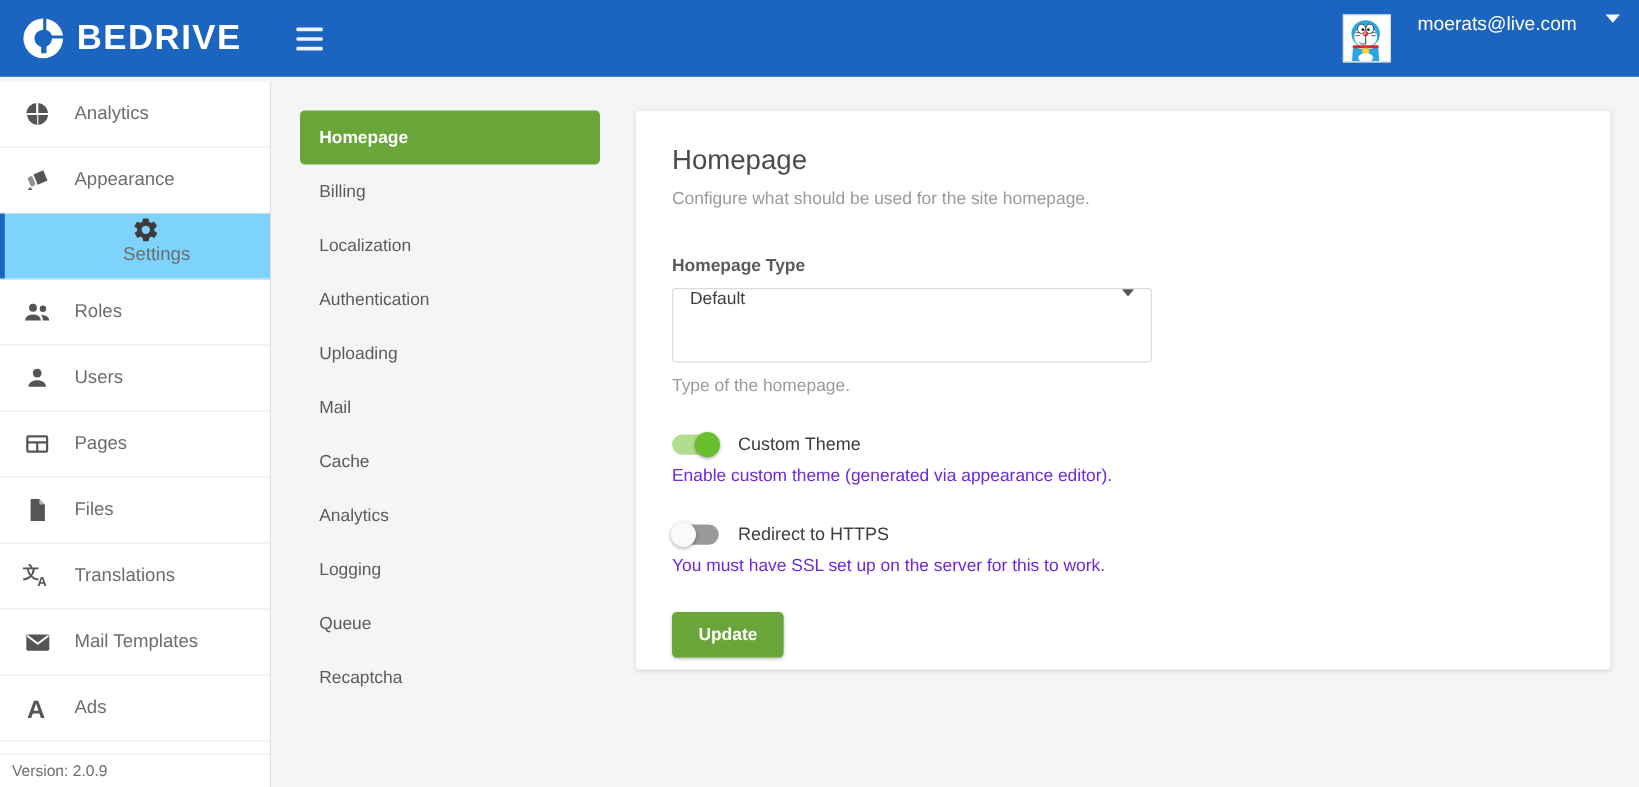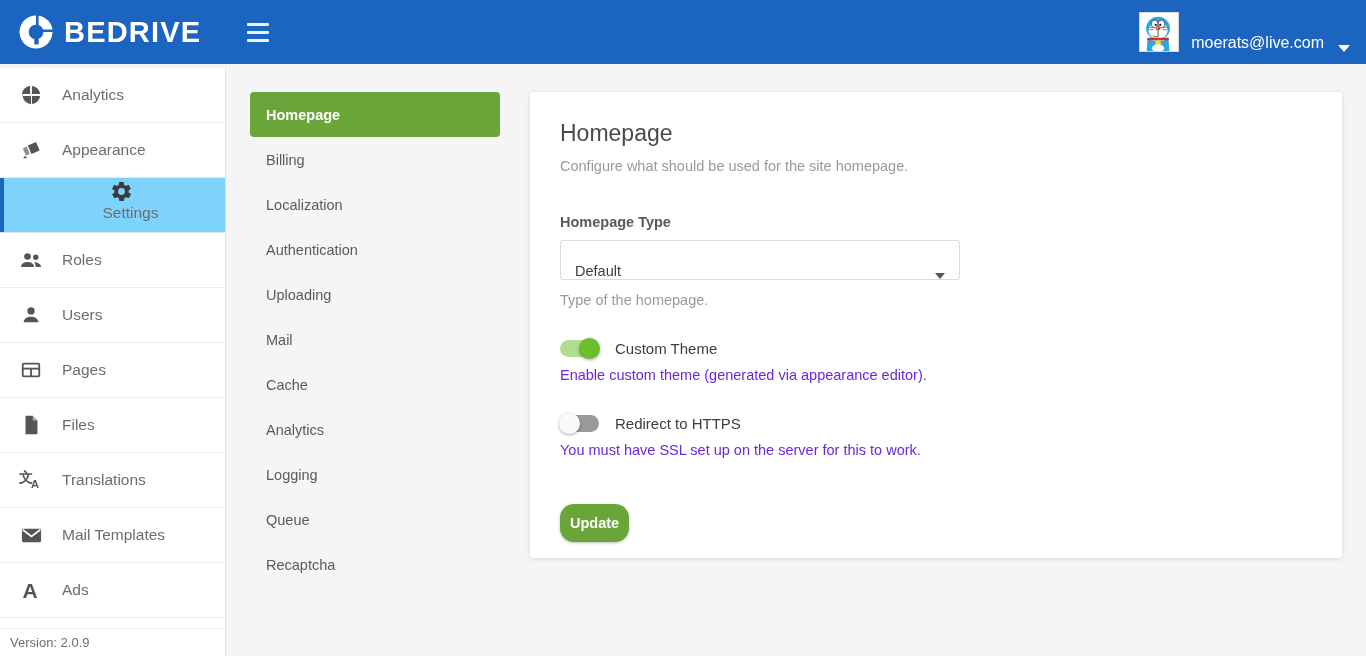--- a/index.html
+++ b/index.html
@@ -37,21 +37,21 @@
     display: flex; flex-direction: column;
     justify-content: center; align-items: center;
     gap: 5px; cursor: pointer;
   }
   .hamburger span {
     display: block; width: 22px; height: 3px;
     background: #eef3fb; border-radius: 1px;
   }
   .topbar-right {
     margin-left: auto; margin-right: 16px;
-    display: flex; align-items: flex-end; gap: 12px;
+    display: flex; align-items: flex-start; gap: 22px;
     cursor: pointer;
   }
   .avatar {
     width: 40px; height: 40px;
     background: #ffffff;
     border: 1px solid #d8d8d8;
     display: block;
   }
   .user-email {
     color: #ffffff; font-size: 16px;
@@ -150,25 +150,25 @@
   .card-subtitle {
     margin-top: 10px;
     font-size: 14.5px; color: #9a9a9a;
   }
   .field-label {
     margin-top: 40px;
     font-size: 14.5px; color: #5a5a5a; font-weight: bold;
   }
   .select-box {
     margin-top: 10px;
-    width: 400px; height: 40px;
+    width: 400px; height: 62px;
     border: 1px solid #dcdcdc;
     border-radius: 3px;
     background: #ffffff;
-    display: flex; align-items: flex-end;
+    display: flex; align-items: flex-start;
     padding: 0 14px;
     cursor: pointer;
   }
   .select-value {
     font-size: 14.5px; color: #3d3d3d;
   }
   .select-arrow {
     margin-left: auto;
     width: 0; height: 0;
     border-left: 5px solid transparent;
@@ -204,27 +204,27 @@
   .toggle-label {
     margin-left: 16px;
     font-size: 15px; color: #3d3d3d;
   }
   .toggle-hint {
     margin-top: 10px;
     font-size: 14.5px; color: #6d28d9;
   }
 
   .update-btn {
-    margin-top: 46px;
+    margin-top: 30px;
     display: inline-flex; align-items: center; justify-content: center;
-    height: 38px; padding: 0 10px;
+    height: 38px; padding: 0 22px;
     background: #6aa539;
     color: #ffffff;
     font-size: 14.5px; font-weight: bold;
-    border: none; border-radius: 14px;
+    border: none; border-radius: 4px;
     box-shadow: 0 1px 3px rgba(0,0,0,0.25);
     cursor: pointer;
     font-family: "Liberation Sans", sans-serif;
   }
 </style>
 </head>
 <body>
 
 <div class="topbar">
   <div class="logo-wrap">

